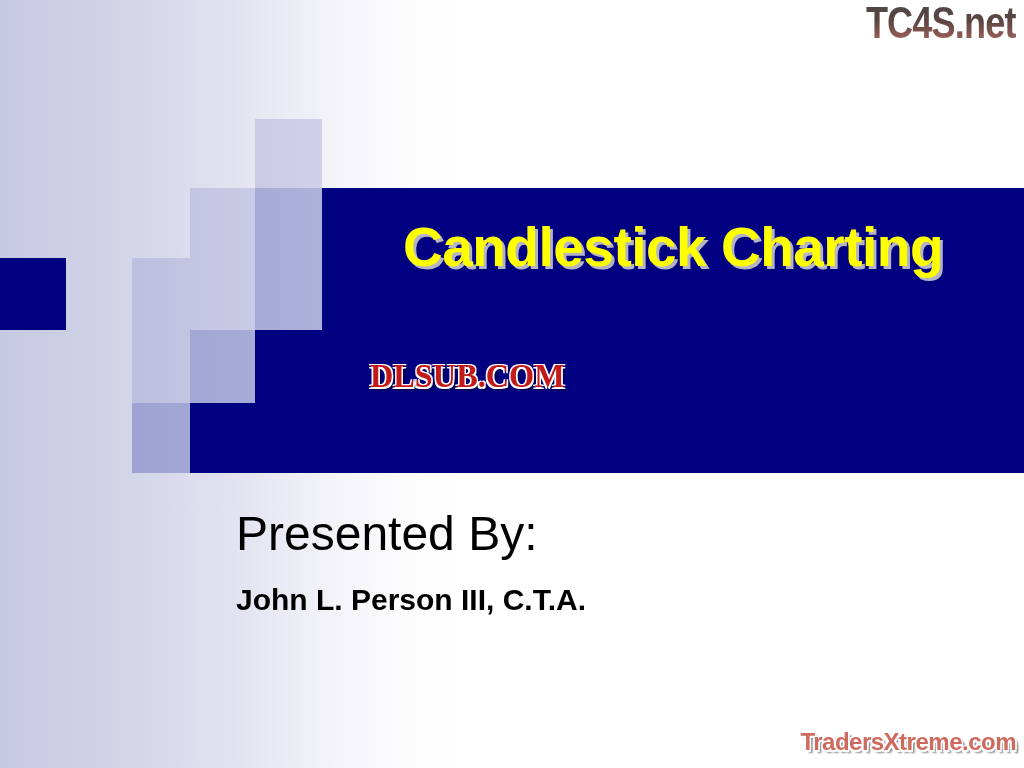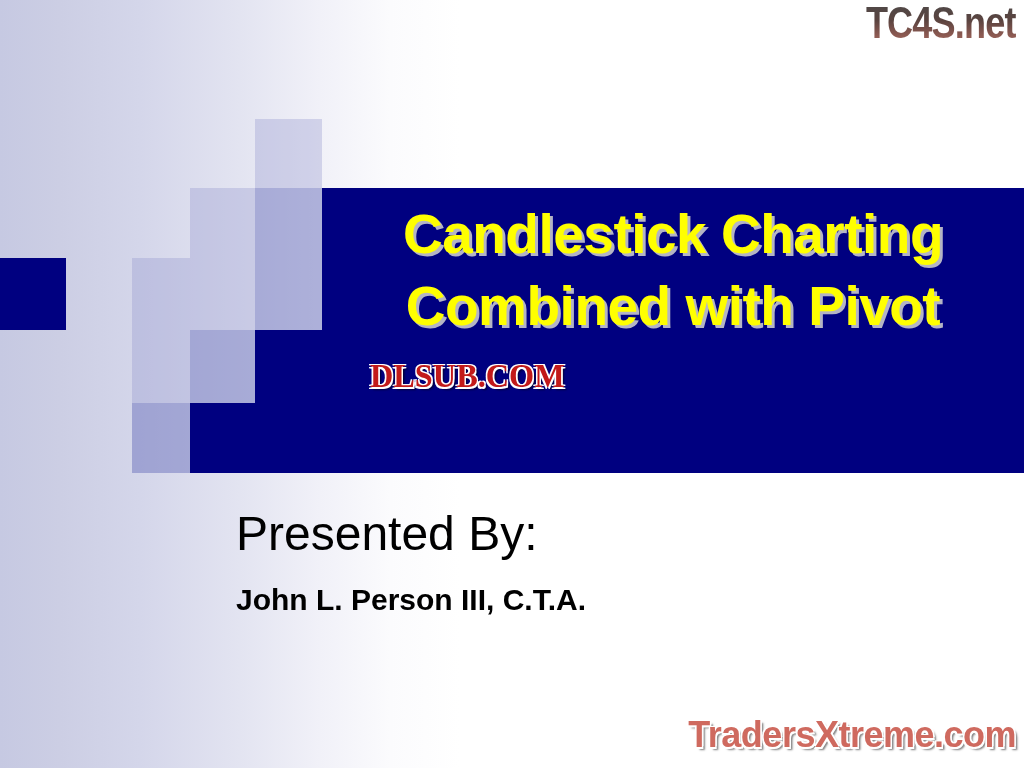--- a/index.html
+++ b/index.html
@@ -48,20 +48,21 @@
   }
   .title-line {
     color: #ffff00;
     font-family: "Liberation Sans", sans-serif;
     font-weight: bold;
     font-size: 55px;
     line-height: 72px;
     letter-spacing: -0.5px;
     white-space: nowrap;
     text-shadow: 3px 3px 0 rgba(190,190,200,0.95);
+    margin-top: 13px;
   }
 
   
   #presented-by {
     position: absolute;
     left: 236px;
     top: 506px;
     font-size: 48px;
     font-weight: normal;
     color: #000000;
@@ -115,21 +116,21 @@
         1.5px  1.5px 0 #ffffff,
         3px 3px 2px rgba(0,0,0,0.55);
     z-index: 10;
   }
   #wm-traders {
     position: absolute;
     right: 8px;
     bottom: 12px;
     font-family: "Liberation Sans", sans-serif;
     font-weight: bold;
-    font-size: 36px;
+    font-size: 24px;
     letter-spacing: -0.5px;
     color: #cf6a5f;
     text-shadow:
        -1.5px -1.5px 0 #ffffff,
         1.5px -1.5px 0 #ffffff,
        -1.5px  1.5px 0 #ffffff,
         1.5px  1.5px 0 #ffffff,
         3px 3px 2px rgba(0,0,0,0.5);
     z-index: 9;
   }
@@ -154,21 +155,20 @@
   <div>
     <div class="navy" style="left:0px;   top:258px; width:66px;  height:72px; z-index:3;"></div>
     <div class="navy" style="left:322px; top:188px; width:702px; height:70px; z-index:4;"></div>
     <div class="navy" style="left:322px; top:258px; width:702px; height:72px; z-index:4;"></div>
     <div class="navy" style="left:255px; top:330px; width:769px; height:73px; z-index:4;"></div>
     <div class="navy" style="left:190px; top:403px; width:834px; height:70px; z-index:4;"></div>
   </div>
 
   <div id="title-block">
     <div class="title-line">Candlestick Charting</div>
-    <div class="title-line">Combined with Pivot</div>
   </div>
 
   <div id="presented-by">Presented By:</div>
   <div id="presenter-name">John L. Person III, C.T.A.</div>
 
   <div id="wm-tc4s">TC4S.net</div>
   <div id="wm-dlsub">DLSUB.COM</div>
   <div id="wm-traders">TradersXtreme.com</div>
 
 </div>

